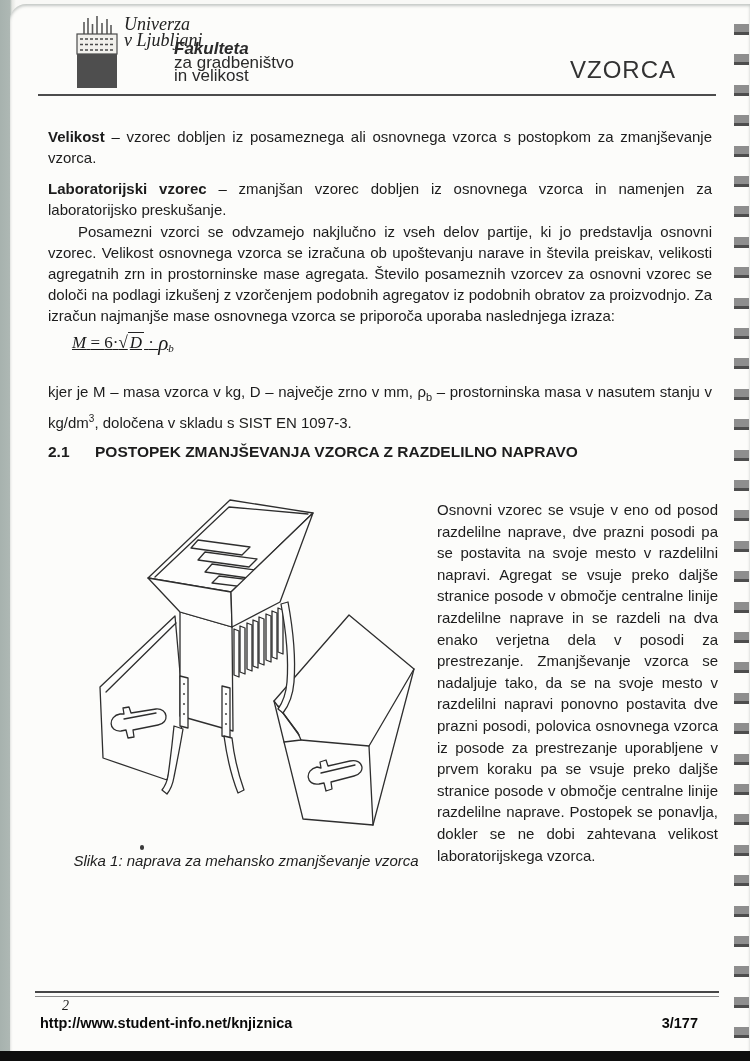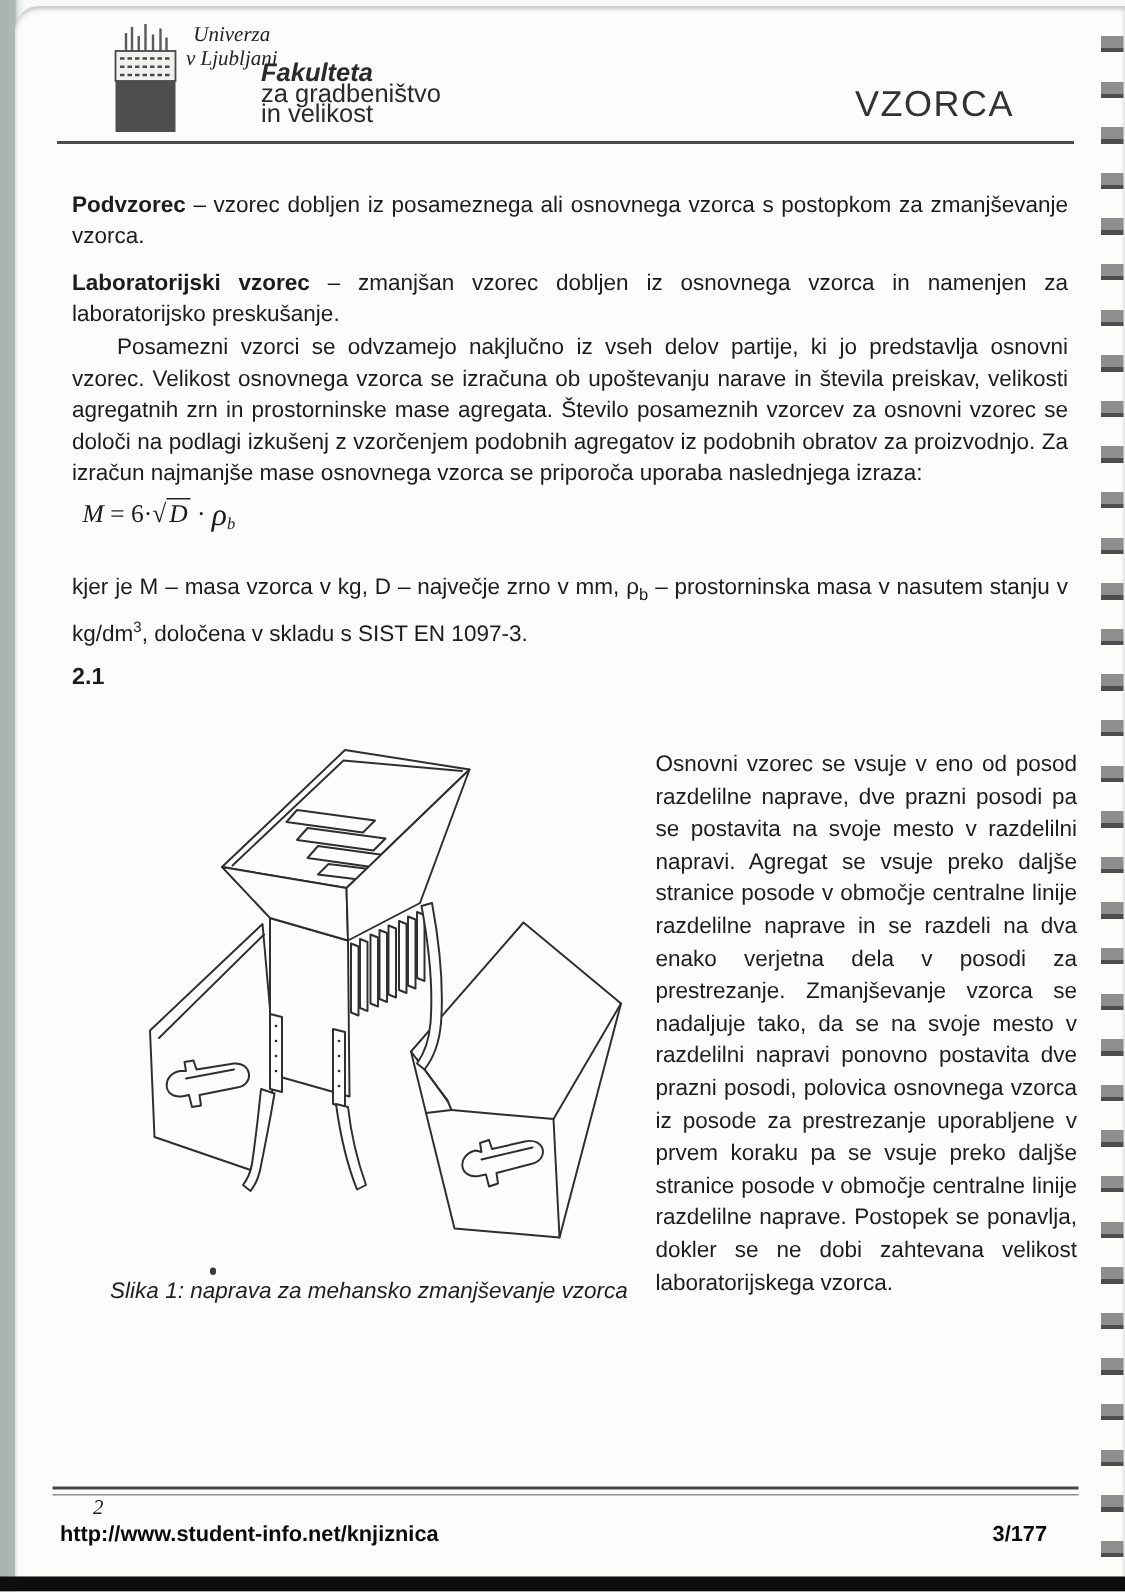--- a/index.html
+++ b/index.html
@@ -19,33 +19,33 @@
     position:absolute; right:1px; top:24px; width:15px; height:1022px;
     background:repeating-linear-gradient(to bottom,
       #8e8e8e 0px, #8e8e8e 8px, #4d4d4d 8px, #4d4d4d 11px,
       transparent 11px, transparent 30.4px);
   }
   .bottom-bar { position:absolute; left:0; bottom:0; width:750px; height:10px; background:#0e0e0e; }
 
   
   .univ {
     left:124px; top:16px; font-family:"Liberation Serif",serif;
-    font-style:italic; font-size:14px; line-height:16px; color:#222;text-align:center;
+    font-style:italic; font-size:18px; line-height:16px; color:#222;
   }
   .fac { left:174px; top:42px; font-size:17px; line-height:13.5px; color:#2a2a2a; }
   .fac .b { font-weight:bold; font-style:italic; }
   .gradiva { right:74px; top:56px; font-size:24px; letter-spacing:1px; color:#323232; }
   .header-rule { left:38px; top:94px; width:678px; height:2px; background:#4c4c4c; }
 
   
   .para { left:48px; width:664px; font-size:15px; line-height:21px; text-align:justify; }
   .term { font-weight:bold; }
   .indent { text-indent:30px; }
 
-  .formula { left:55px; top:329px; font-family:"Liberation Serif",serif; font-size:17px; color:#1a1a1a; }
+  .formula { left:72px; top:329px; font-family:"Liberation Serif",serif; font-size:17px; color:#1a1a1a;text-decoration:underline; }
   .formula .it { font-style:italic; }
   .formula .rad { font-style:italic; border-top:1.6px solid #222; padding:0 2px; }
   .formula .rho { font-style:italic; font-size:21px; position:relative; top:2px; }
   .formula sub { font-style:italic; font-size:11px; }
 
   .heading { left:48px; top:443px; width:664px; font-size:15.5px; font-weight:bold; display:flex; }
   .heading .num { width:47px; flex:0 0 47px; }
 
   .figure { left:62px; top:488px; width:368px; height:356px; }
   .speck { left:140px; top:845px; width:4px; height:5px; background:#3a3a3a; border-radius:2px; }
@@ -96,38 +96,39 @@
 
   <div class="abs fac">
     <div class="b">Fakulteta</div>
     <div>za gradbeništvo</div>
     <div>in velikost</div>
   </div>
 
   <div class="abs gradiva">VZORCA</div>
   <div class="abs header-rule"></div>
 
-  <p class="abs para" style="top:111px"><span class="term">Podvzorec</span><span> – vzorec dobljen iz posameznega ali osnovnega vzorca s postopkom za zmanjševanje vzorca.</span></p>
+  <p class="abs para" style="top:111px"><span class="term">Velikost</span><span> – vzorec dobljen iz posameznega ali osnovnega vzorca s postopkom za zmanjševanje vzorca.</span></p>
 
   <p class="abs para" style="top:163px"><span class="term">Laboratorijski vzorec</span><span> – zmanjšan vzorec dobljen iz osnovnega vzorca in namenjen za laboratorijsko preskušanje.</span></p>
 
   <p class="abs para indent" style="top:206px">Posamezni vzorci se odvzamejo nakjlučno iz vseh delov partije, ki jo predstavlja osnovni vzorec. Velikost osnovnega vzorca se izračuna ob upoštevanju narave in števila preiskav, velikosti agregatnih zrn in prostorninske mase agregata. Število posameznih vzorcev za osnovni vzorec se določi na podlagi izkušenj z vzorčenjem podobnih agregatov iz podobnih obratov za proizvodnjo. Za izračun najmanjše mase osnovnega vzorca se priporoča uporaba naslednjega izraza:</p>
 
   <div class="abs formula">
     <span class="it">M</span>
     <span>=</span>
     <span>6</span><span>·</span><span>√</span><span class="rad">D</span>
     <span>·</span>
     <span class="rho">ρ</span><sub>b</sub>
   </div>
 
   <p class="abs para" style="top:366px"><span>kjer je M – masa vzorca v kg, D – največje zrno v mm, ρ</span><sub style="font-size:11px">b</sub><span> – prostorninska masa v nasutem stanju v kg/dm</span><sup style="font-size:10px">3</sup><span>, določena v skladu s SIST EN 1097-3.</span></p>
 
   <div class="abs heading">
     <span class="num">2.1</span>
+    <span>POSTOPEK ZMANJŠEVANJA VZORCA Z RAZDELILNO NAPRAVO</span>
   </div>
 
   <svg class="abs figure" viewBox="0 0 368 356">
 
     <g>
       <path class="fw" d="M113,128 L38,199 L41,270 L105,292 L122,230 Z"></path>
       <path class="ln" d="M44,204 L114,135"></path>
       <path class="fw" d="M58,226 c-12,2 -12,18 1,17 l5,-1 l2,8 l6,-1 l-1,-7 l25,-5 c12,-2 10,-17 -2,-16 l-25,4 l-2,-6 l-6,1 l1,6 z"></path>
       <path class="ln" d="M62,231 l32,-6"></path>
     </g>

